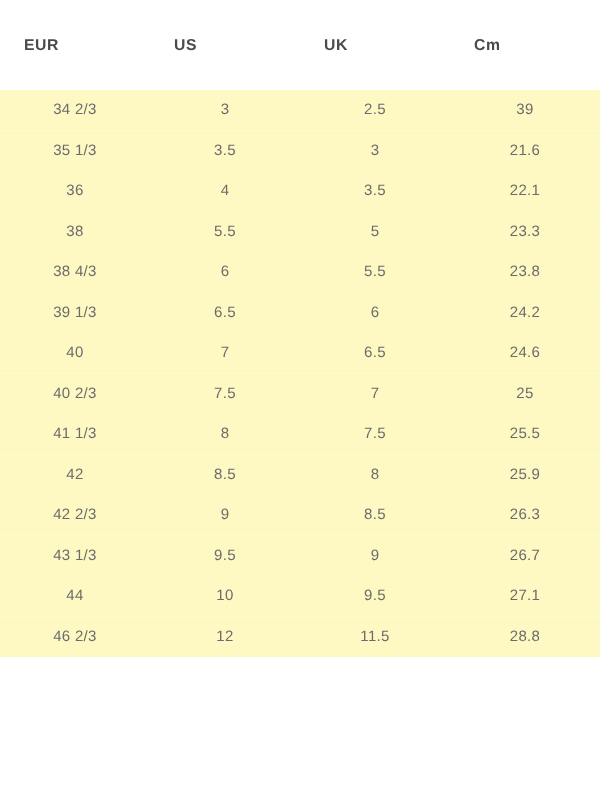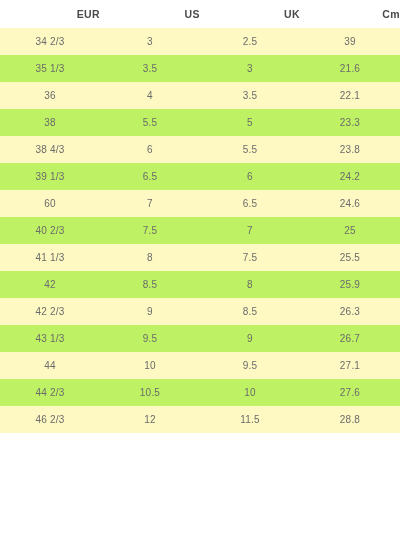--- a/index.html
+++ b/index.html
@@ -17,45 +17,45 @@
   .size-table {
     width: 400px;
     border-collapse: collapse;
     table-layout: fixed;
   }
   .size-table col {
     width: 100px;
   }
   .size-table thead th {
     height: 28px;
-    padding: 0;
+    padding: 16px;
     background: #ffffff;
     color: #4a4a4a;
     font-size: 10.5px;
     font-weight: bold;
     letter-spacing: 0.4px;
-    text-align: right;
+    text-align: left;
     vertical-align: middle;
   }
   .size-table tbody td {
     height: 27px;
     padding: 0;
     color: #6b6b6b;
     font-size: 10px;
     font-weight: normal;
     letter-spacing: 0.2px;
     text-align: center;
     vertical-align: middle;
     white-space: nowrap;
   }
   .size-table tbody tr.row-odd td {
     background: #fef9c3;
   }
   .size-table tbody tr.row-even td {
-    background: #bef264;
+    background: #fef9c3;
   }
 </style>
 </head>
 <body>
 
 <table class="size-table">
   <colgroup>
     <col>
       <col>
       <col>
@@ -100,21 +100,21 @@
         <td>5.5</td>
         <td>23.8</td>
       </tr>
       <tr class="row-even">
         <td>39 1/3</td>
         <td>6.5</td>
         <td>6</td>
         <td>24.2</td>
       </tr>
       <tr class="row-odd">
-        <td>60</td>
+        <td>40</td>
         <td>7</td>
         <td>6.5</td>
         <td>24.6</td>
       </tr>
       <tr class="row-even">
         <td>40 2/3</td>
         <td>7.5</td>
         <td>7</td>
         <td>25</td>
       </tr>
@@ -141,26 +141,20 @@
         <td>9.5</td>
         <td>9</td>
         <td>26.7</td>
       </tr>
       <tr class="row-odd">
         <td>44</td>
         <td>10</td>
         <td>9.5</td>
         <td>27.1</td>
       </tr>
-      <tr class="row-even">
-        <td>44 2/3</td>
-        <td>10.5</td>
-        <td>10</td>
-        <td>27.6</td>
-      </tr>
       <tr class="row-odd">
         <td>46 2/3</td>
         <td>12</td>
         <td>11.5</td>
         <td>28.8</td>
       </tr>
     </tbody>
 </table>
 
 </body></html>

